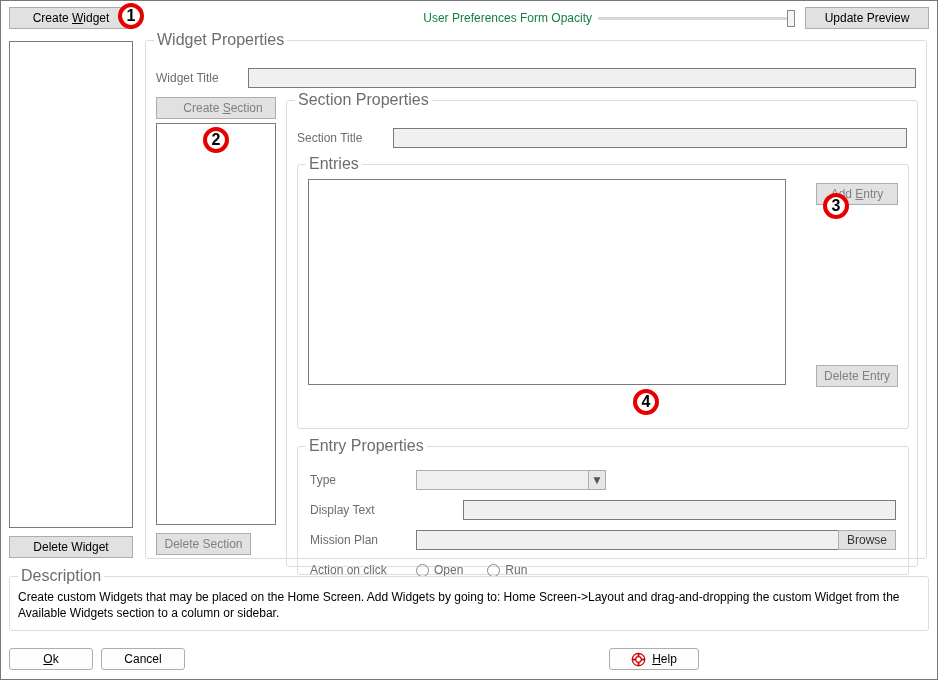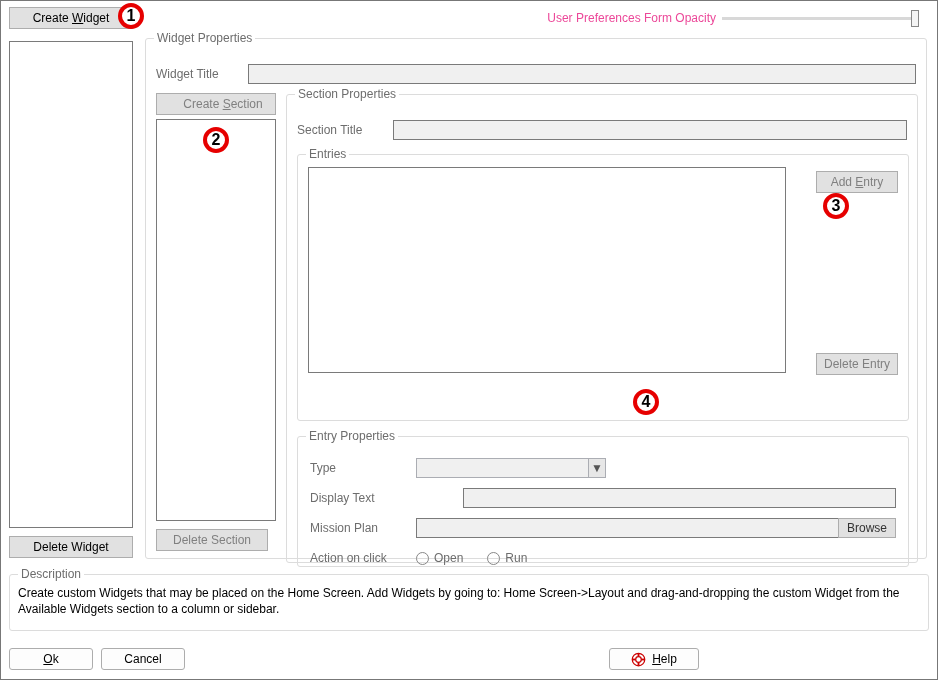--- a/index.html
+++ b/index.html
@@ -3,51 +3,51 @@
 <meta charset="utf-8">
 <style>
   * { box-sizing: border-box; font-family: "Segoe UI", Tahoma, sans-serif; font-size: 12px; }
   body { margin: 0; background: #fff; color: #222; }
   .root { width: 938px; height: 680px; border: 1px solid #777; position: relative; background: #fff; }
 
   
   .top-row { position:absolute; top:6px; right:8px; left:8px; height:22px; display:flex; align-items:center; }
   .top-row .create-widget { width:124px; height:22px; }
   .top-row .spacer { flex:1; }
-  .opacity-label { color:#ec4899; margin-right:6px; }
+  .opacity-label { color:#15803d; margin-right:6px; }
   .slider-track { width:195px; height:3px; background:#d8d8d8; position:relative; margin-right:12px; }
   .slider-thumb { position:absolute; top:-7px; right:-2px; width:8px; height:17px; border:1px solid #888; background:#f5f5f5; }
   .update-preview { width:124px; height:22px; }
 
   
   .btn { background:#e1e1e1; border:1px solid #adadad; color:#000; height:22px; cursor:pointer; }
   .btn:disabled, .btn.disabled { color:#808080; }
 
   
   .left-col { position:absolute; left:8px; top:36px; width:124px; }
   .widget-list { width:124px; height:487px; border:1px solid #7a7a7a; background:#fff; margin-top:4px; }
   .delete-widget { width:124px; height:22px; margin-top:8px; }
 
   
   fieldset { border:1px solid #dcdcdc; border-radius:3px; position:absolute; margin:0; padding:8px; }
-  legend { color:#6d6d6d; padding:0 3px; font-size:12px; }
+  legend { color:#6d6d6d; padding:0 3px; font-size:16px; }
 
   
   .fs-widget-props { left:144px; top:30px; width:782px; height:528px; }
   .row { display:flex; align-items:center; }
   .lbl { color:#6d6d6d; }
   .txt { border:1px solid #7a7a7a; background:#f0f0f0; height:20px; }
 
   .row-widget-title { position:absolute; left:10px; top:18px; right:10px; height:22px; }
   .row-widget-title .lbl { width:92px; }
   .row-widget-title .txt { flex:1; }
 
   .btn-create-section { position:absolute; left:10px; top:48px; width:120px; height:22px;padding-left:20px; }
   .section-list { position:absolute; left:10px; top:74px; width:120px; height:402px; border:1px solid #7a7a7a; background:#fff; }
-  .btn-delete-section { position:absolute; left:10px; top:484px; width:112px; height:22px; }
+  .btn-delete-section { position:absolute; left:10px; top:484px; width:95px; height:22px; }
 
   
   .fs-section-props { left:140px; top:42px; width:632px; height:476px; }
   .row-section-title { position:absolute; left:10px; top:18px; right:10px; height:22px; }
   .row-section-title .lbl { width:96px; }
   .row-section-title .txt { flex:1; }
   .entries-list { position:absolute; left:10px; top:10px; width:493px; height:156px; border:1px solid #7a7a7a; background:#fff; }
 
   
   .fs-entries-outer { left:10px; top:46px; width:612px; height:274px; }
@@ -86,20 +86,21 @@
 <body>
 <div class="root">
 
   <div class="top-row">
     <button class="btn create-widget">Create <u>W</u>idget</button>
     <div class="spacer"></div>
     <span class="opacity-label">User Preferences Form Opacity</span>
     <div class="slider-track">
       <div class="slider-thumb"></div>
     </div>
+    <button class="btn update-preview">Update Preview</button>
   </div>
 
   <div class="left-col">
     <div class="widget-list"></div>
     <button class="btn delete-widget">Delete Widget</button>
   </div>
 
   <fieldset class="fs-widget-props">
     <legend>Widget Properties</legend>
 

